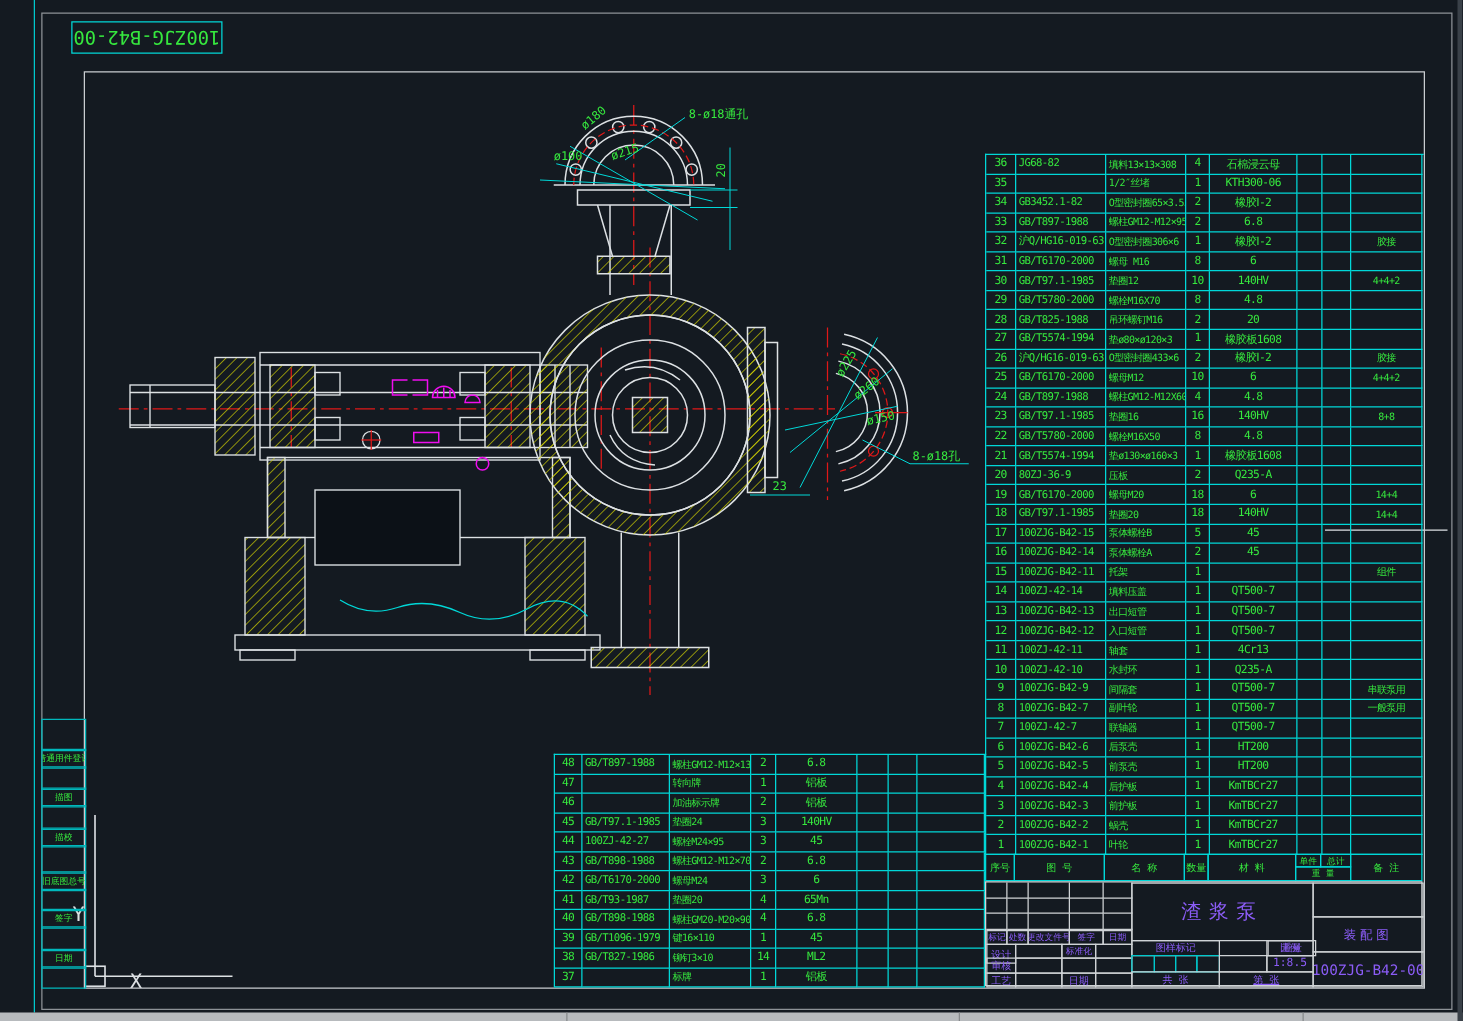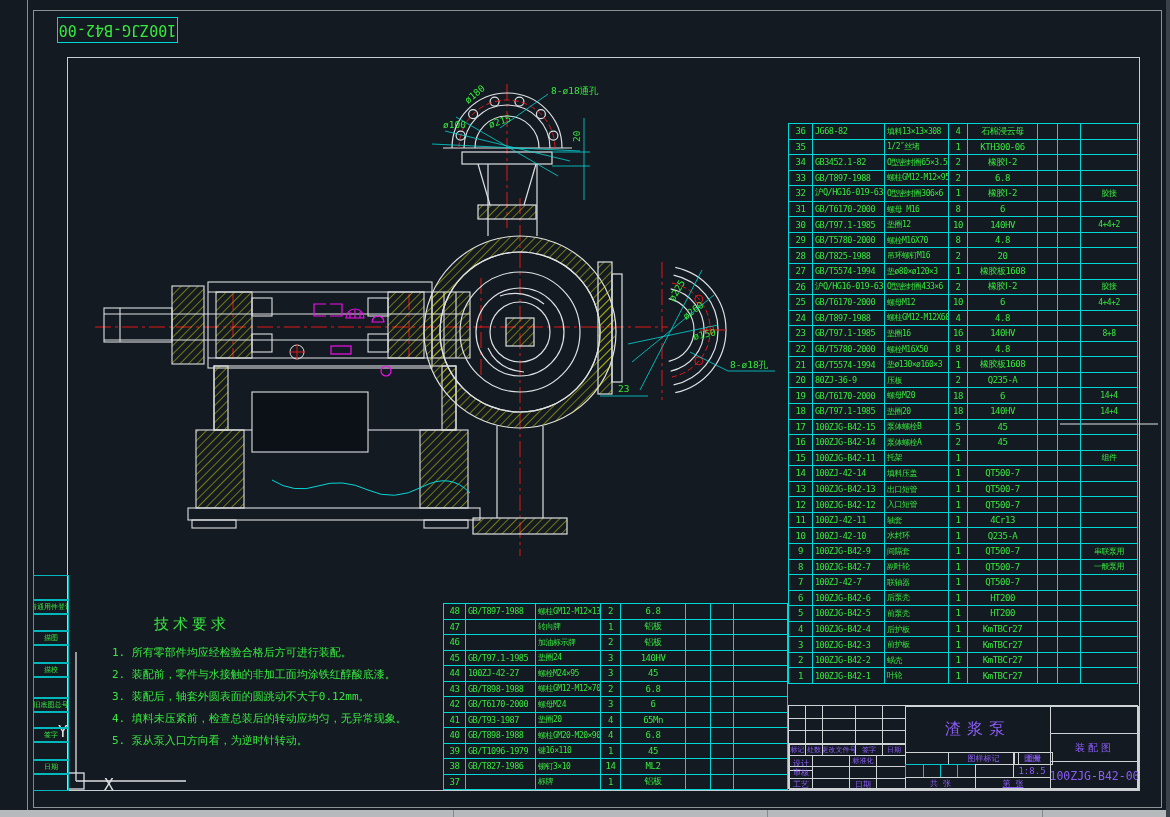--- a/index.html
+++ b/index.html
@@ -241,31 +241,20 @@
   <div class="abs bstrip" style="top:644px;height:18px;"></div>
   <div class="abs bstrip" style="top:662px;height:14px;">描校</div>
   <div class="abs bstrip" style="top:676px;height:21px;"></div>
   <div class="abs bstrip" style="top:697px;height:14px;">旧底图总号</div>
   <div class="abs bstrip" style="top:711px;height:16px;"></div>
   <div class="abs bstrip" style="top:727px;height:14px;">签字</div>
   <div class="abs bstrip" style="top:741px;height:18px;"></div>
   <div class="abs bstrip" style="top:759px;height:14px;">日期</div>
   <div class="abs bstrip" style="top:773px;height:16px;"></div>
 
-  <div class="abs techreq">
-    <div class="tt">技术要求</div>
-    <div>
-
-    <div class="tr-line">1. 所有零部件均应经检验合格后方可进行装配。</div>
-        <div class="tr-line">2. 装配前，零件与水接触的非加工面均涂铁红醇酸底漆。</div>
-        <div class="tr-line">3. 装配后，轴套外圆表面的圆跳动不大于0.12mm。</div>
-        <div class="tr-line">4. 填料未压紧前，检查总装后的转动应均匀，无异常现象。</div>
-        <div class="tr-line">5. 泵从泵入口方向看，为逆时针转动。</div>
-      </div>
-  </div>
 
   <div class="abs bom bom-right">
 
       <div class="br">
         <div class="c-no">36</div>
         <div class="c-code">JG68-82</div>
         <div class="c-name">填料13×13×308</div>
         <div class="c-qty">4</div>
         <div class="c-mat">石棉浸云母</div>
         <div class="c-u"></div>
@@ -652,20 +641,31 @@
         <div class="c-code">100ZJG-B42-1</div>
         <div class="c-name">叶轮</div>
         <div class="c-qty">1</div>
         <div class="c-mat">KmTBCr27</div>
         <div class="c-u"></div>
         <div class="c-t"></div>
         <div class="c-rem"></div>
       </div>
     </div>
 
+  <div class="abs bomhead">
+    <div style="left:0;top:0;width:24px;height:22px;">序号</div>
+    <div style="left:23px;top:0;width:73px;height:22px;">图  号</div>
+    <div style="left:95px;top:0;width:65px;height:22px;">名  称</div>
+    <div style="left:159px;top:0;width:20px;height:22px;">数量</div>
+    <div style="left:178px;top:0;width:71px;height:22px;">材  料</div>
+    <div style="left:248px;top:0;width:21px;height:11px;font-size:7px;">单件</div>
+    <div style="left:268px;top:0;width:25px;height:11px;font-size:7px;">总计</div>
+    <div style="left:248px;top:10px;width:45px;height:12px;font-size:7px;">重 量</div>
+    <div style="left:292px;top:0;width:58px;height:22px;">备  注</div>
+  </div>
 
   <div class="abs bom bom-bot">
 
       <div class="br">
         <div class="c-no">48</div>
         <div class="c-code">GB/T897-1988</div>
         <div class="c-name">螺柱GM12-M12×135</div>
         <div class="c-qty">2</div>
         <div class="c-mat">6.8</div>
         <div class="c-u"></div>
@@ -826,21 +826,21 @@
     <div class="cell" style="left:0;top:60px;width:24px;height:13px;">审核</div>
     <div class="cell" style="left:23px;top:60px;width:38px;height:13px;"></div>
     <div class="cell" style="left:60px;top:60px;width:28px;height:13px;"></div>
     <div class="cell" style="left:87px;top:60px;width:30px;height:13px;"></div>
     <div class="cell" style="left:0;top:72px;width:24px;height:12px;">工艺</div>
     <div class="cell" style="left:23px;top:72px;width:38px;height:12px;"></div>
     <div class="cell" style="left:60px;top:72px;width:28px;height:12px;">日期</div>
     <div class="cell" style="left:87px;top:72px;width:30px;height:12px;"></div>
 
     <div class="cell pname" style="left:116px;top:0;width:146px;height:47px;">渣浆泵</div>
-    <div class="cell" style="left:116px;top:46px;width:71px;height:13px;margin-left:43px;">图样标记</div>
+    <div class="cell" style="left:116px;top:46px;width:71px;height:13px;">图样标记</div>
     <div class="cell" style="left:186px;top:46px;width:39px;height:13px;margin-left:39px;">重量</div>
     <div class="cell" style="left:224px;top:46px;width:38px;height:13px;">比例</div>
     <div class="cell cyancell" style="left:116px;top:58px;width:19px;height:14px;"></div>
     <div class="cell cyancell" style="left:134px;top:58px;width:18px;height:14px;"></div>
     <div class="cell cyancell" style="left:151px;top:58px;width:18px;height:14px;"></div>
     <div class="cell cyancell" style="left:168px;top:58px;width:19px;height:14px;"></div>
     <div class="cell" style="left:186px;top:58px;width:39px;height:14px;"></div>
     <div class="cell" style="left:224px;top:58px;width:38px;height:14px;font-size:9px;">1:8.5</div>
     <div class="cell" style="left:116px;top:71px;width:71px;height:13px;">共  张</div>
     <div class="cell" style="left:186px;top:71px;width:76px;height:13px;text-decoration:underline;">第  张</div>

